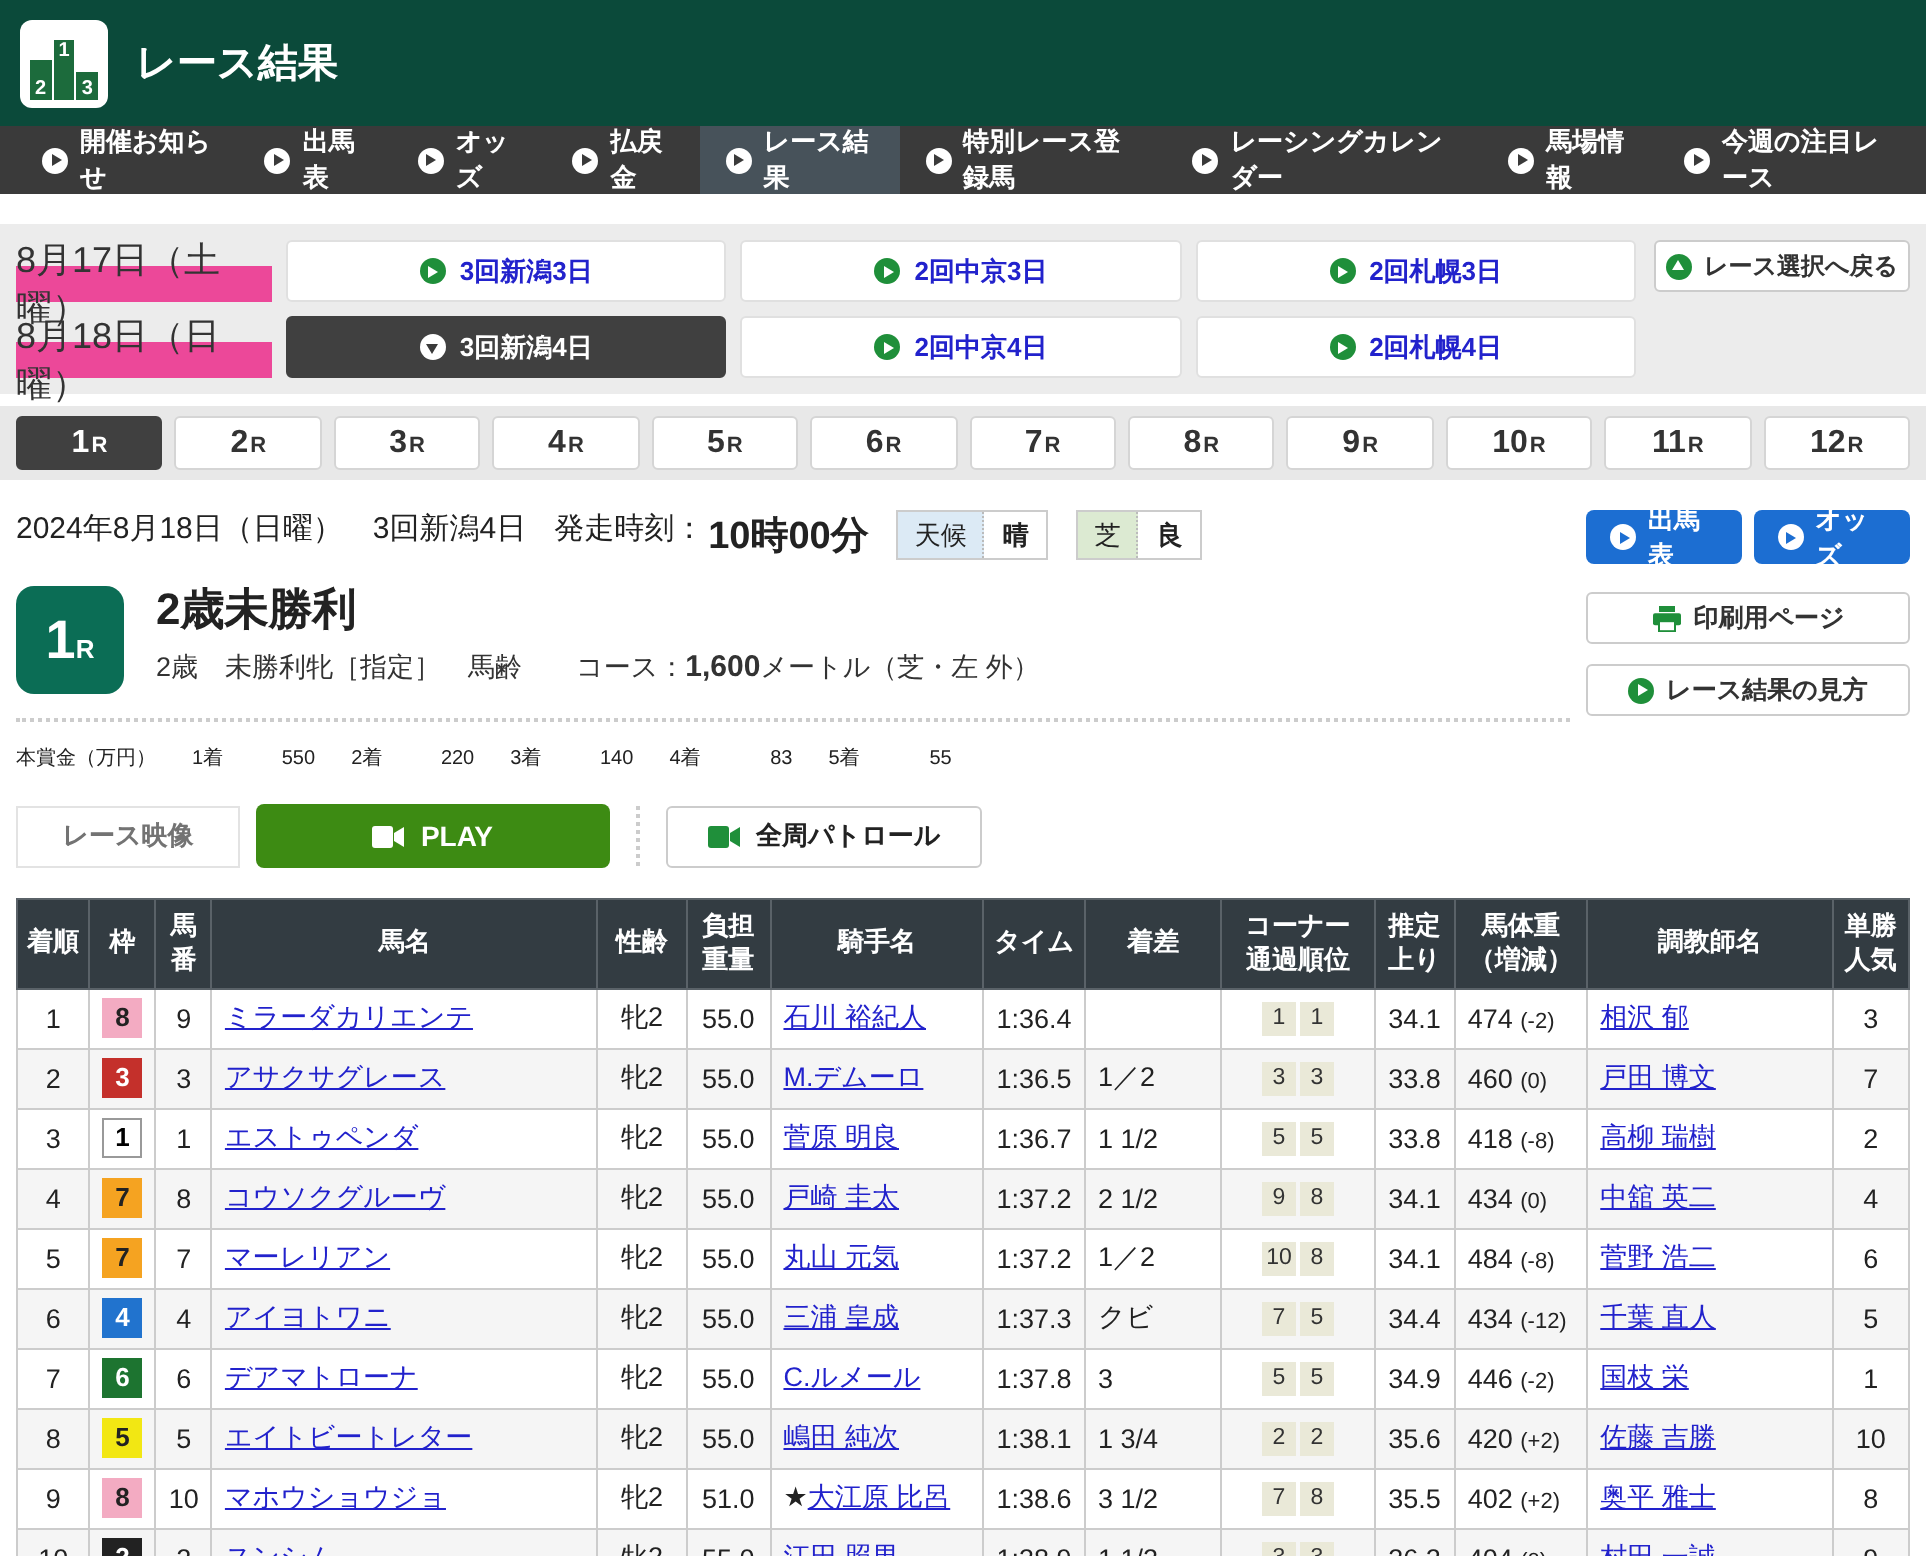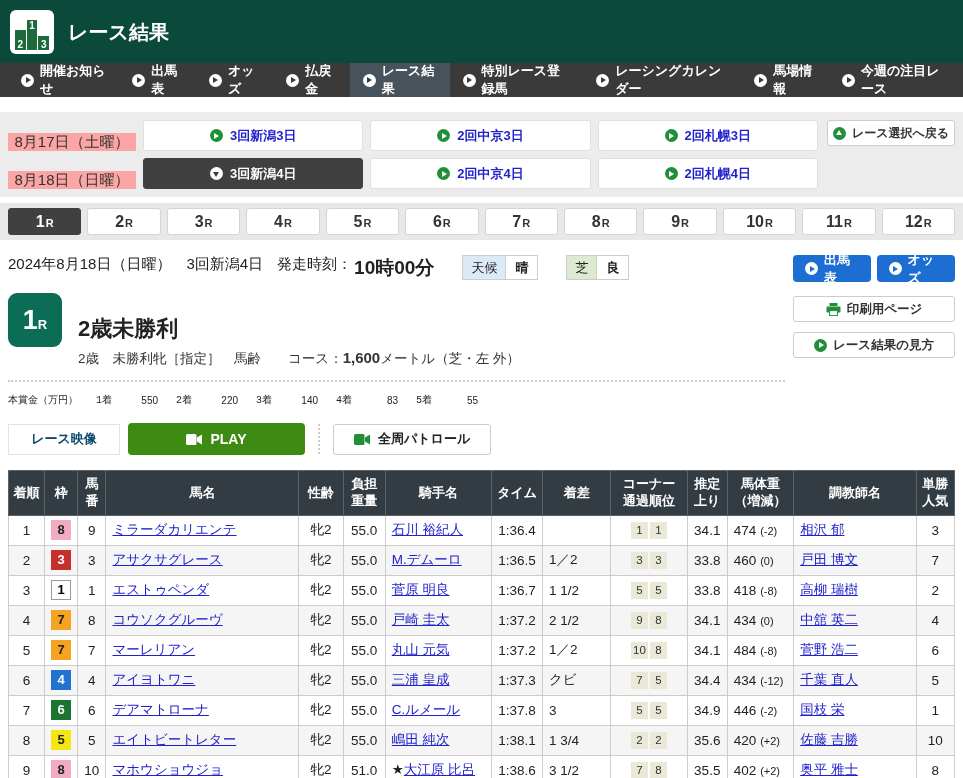--- a/index.html
+++ b/index.html
@@ -26,62 +26,62 @@
   .ico.green { background:#1f8f3a; }
   .tri-r { width:0; height:0; border-top:3.5px solid transparent; border-bottom:3.5px solid transparent; border-left:5px solid currentColor; margin-left:1px; }
   .tri-d { width:0; height:0; border-left:3.5px solid transparent; border-right:3.5px solid transparent; border-top:5px solid currentColor; margin-top:1px; }
   .tri-u { width:0; height:0; border-left:3.5px solid transparent; border-right:3.5px solid transparent; border-bottom:5px solid currentColor; margin-bottom:1px; }
   .dark { color:#3a3a3a; } .white-c { color:#fff; } .blue-c { color:#1c6ed2; }
   
   .date-panel { margin-top:15px; background:#ececec; padding:8px; display:flex; }
   .date-rows { flex:1; }
   .date-row { display:flex; gap:7px; height:31px; }
   .date-row + .date-row { margin-top:7px; }
-  .date-label { width:128px; background:#fca5a5; display:flex; align-items:center; justify-content:center; font-size:15px; color:#333; flex:none;margin-top:13px; }
+  .date-label { width:128px; background:#ec4899; display:flex; align-items:center; justify-content:center; font-size:18px; color:#333; flex:none;margin-top:13px; }
   .date-btn { flex:1; background:#fff; border:1px solid #e0e0e0; border-radius:3px; display:flex; align-items:center; justify-content:center; gap:7px; font-size:13px; font-weight:bold; color:#2222cc; cursor:pointer; }
   .date-btn.selected { background:#404040; border-color:#404040; color:#fff; }
   .back-col { width:128px; margin-left:9px; flex:none; }
   .back-btn { height:26px; background:#fff; border:1px solid #ccc; border-radius:3px; display:flex; align-items:center; justify-content:center; gap:6px; font-size:12px; font-weight:bold; color:#333; cursor:pointer; }
   .back-btn + .back-btn { margin-top:11px; }
   
   .race-tab-strip { margin-top:6px; background:#e8e8e8; padding:5px 8px; display:flex; gap:6px; }
   .race-tab { flex:1; height:27px; background:#fff; border:1px solid #d5d5d5; border-radius:3px; display:flex; align-items:center; justify-content:center; font-weight:bold; font-size:16px; color:#333; cursor:pointer; }
   .race-tab .r { font-size:11px; margin-left:1px; margin-top:3px; }
   .race-tab.selected { background:#404040; border-color:#404040; color:#fff; }
   
   .main { padding:0 8px; }
   .info-flex { display:flex; margin-top:15px; }
   .info-left { flex:1; }
   .info-line { display:flex; align-items:flex-start; font-size:15px; color:#222; }
   .start-time { font-size:19px; font-weight:bold; margin-left:2px; }
-  .badge { display:inline-flex; border:1px solid #ccc; height:25px; font-size:13px; margin-left:28px; align-items:stretch; }
+  .badge { display:inline-flex; border:1px solid #ccc; height:25px; font-size:13px; margin-left:14px; align-items:stretch; }
   .badge .b-label { display:flex; align-items:center; padding:0 8px; border-right:1px dotted #bbb; }
   .badge .b-value { display:flex; align-items:center; padding:0 9px; background:#fff; font-weight:bold; }
   .b-weather { background:#dceaf5; }
   .b-turf { background:#dcead2; }
   .title-flex { display:flex; margin-top:12px; }
   .race-badge { width:54px; height:54px; background:#0b6d55; border-radius:9px; color:#fff; display:flex; align-items:center; justify-content:center; font-size:27px; font-weight:bold; flex:none; }
   .race-badge .r { font-size:13px; margin-top:8px; }
   .title-text { margin-left:16px; }
-  .race-name { font-size:22px; font-weight:bold; color:#222; line-height:1.1;margin-top:24px; }
+  .race-name { font-size:22px; font-weight:bold; color:#222; line-height:1.1; }
   .race-cond { font-size:13.5px; color:#333; margin-top:8px; }
   .race-cond .dist { font-size:15px; font-weight:bold; }
   .dotted-sep { border-bottom:2px dotted #ccc; margin-top:12px; }
   .prize-row { display:flex; align-items:center; font-size:10px; color:#222; margin-top:11px; }
-  .p-place { margin-left:18px;font-family:Liberation Mono, monospace; }
+  .p-place { margin-left:18px; }
   .p-amt { min-width:46px; text-align:right; }
   
   .info-right { width:162px; flex:none; margin-left:8px; }
   .blue-row { display:flex; gap:6px; justify-content:flex-end; }
   .blue-btn { height:27px; padding:0 12px; background:#1c6ed2; border-radius:4px; color:#fff; font-weight:bold; font-size:13px; display:flex; align-items:center; gap:6px; cursor:pointer; }
   .white-btn { height:26px; margin-top:10px; background:#fff; border:1px solid #ccc; border-radius:3px; display:flex; align-items:center; justify-content:center; gap:6px; font-size:12.5px; font-weight:bold; color:#333; cursor:pointer; }
   .white-btn.first { margin-top:14px; }
   
   .video-row { display:flex; align-items:center; margin-top:16px; gap:8px; }
-  .video-label { width:112px; height:31px; background:#fff; border:1px solid #e3e3e3; display:flex; align-items:center; justify-content:center; font-size:13px; font-weight:bold; color:#0c4a6e; flex:none; }
+  .video-label { width:112px; height:31px; background:#fff; border:1px solid #e3e3e3; display:flex; align-items:center; justify-content:center; font-size:13px; font-weight:bold; color:#737373; flex:none; }
   .play-btn { width:177px; height:32px; background:#3d8b13; border-radius:4px; color:#fff; font-weight:bold; font-size:14px; display:flex; align-items:center; justify-content:center; gap:8px; cursor:pointer; }
   .vdivider { border-left:2px dotted #ccc; height:30px; margin:0 5px; }
   .video-btn { height:31px; padding:0 20px; background:#fff; border:1px solid #ccc; border-radius:3px; display:flex; align-items:center; gap:8px; font-size:13px; font-weight:bold; color:#222; cursor:pointer; }
   
   table.results { width:100%; border-collapse:collapse; margin-top:15px; font-size:13.5px; }
   .results th { background:#333c42; color:#fff; border:1px solid #5a6268; padding:5px 2px; font-size:13px; line-height:1.3; white-space:pre-line; font-weight:bold; text-align:center; vertical-align:middle; height:43px; }
   .results td { border:1px solid #ccc; padding:4px 6px; height:30px; vertical-align:middle; }
   .results tr.alt td { background:#f5f5f5; }
   td.c { text-align:center; } td.l { text-align:left; }
   .lnk { color:#2222cc; text-decoration:underline; cursor:pointer; }

